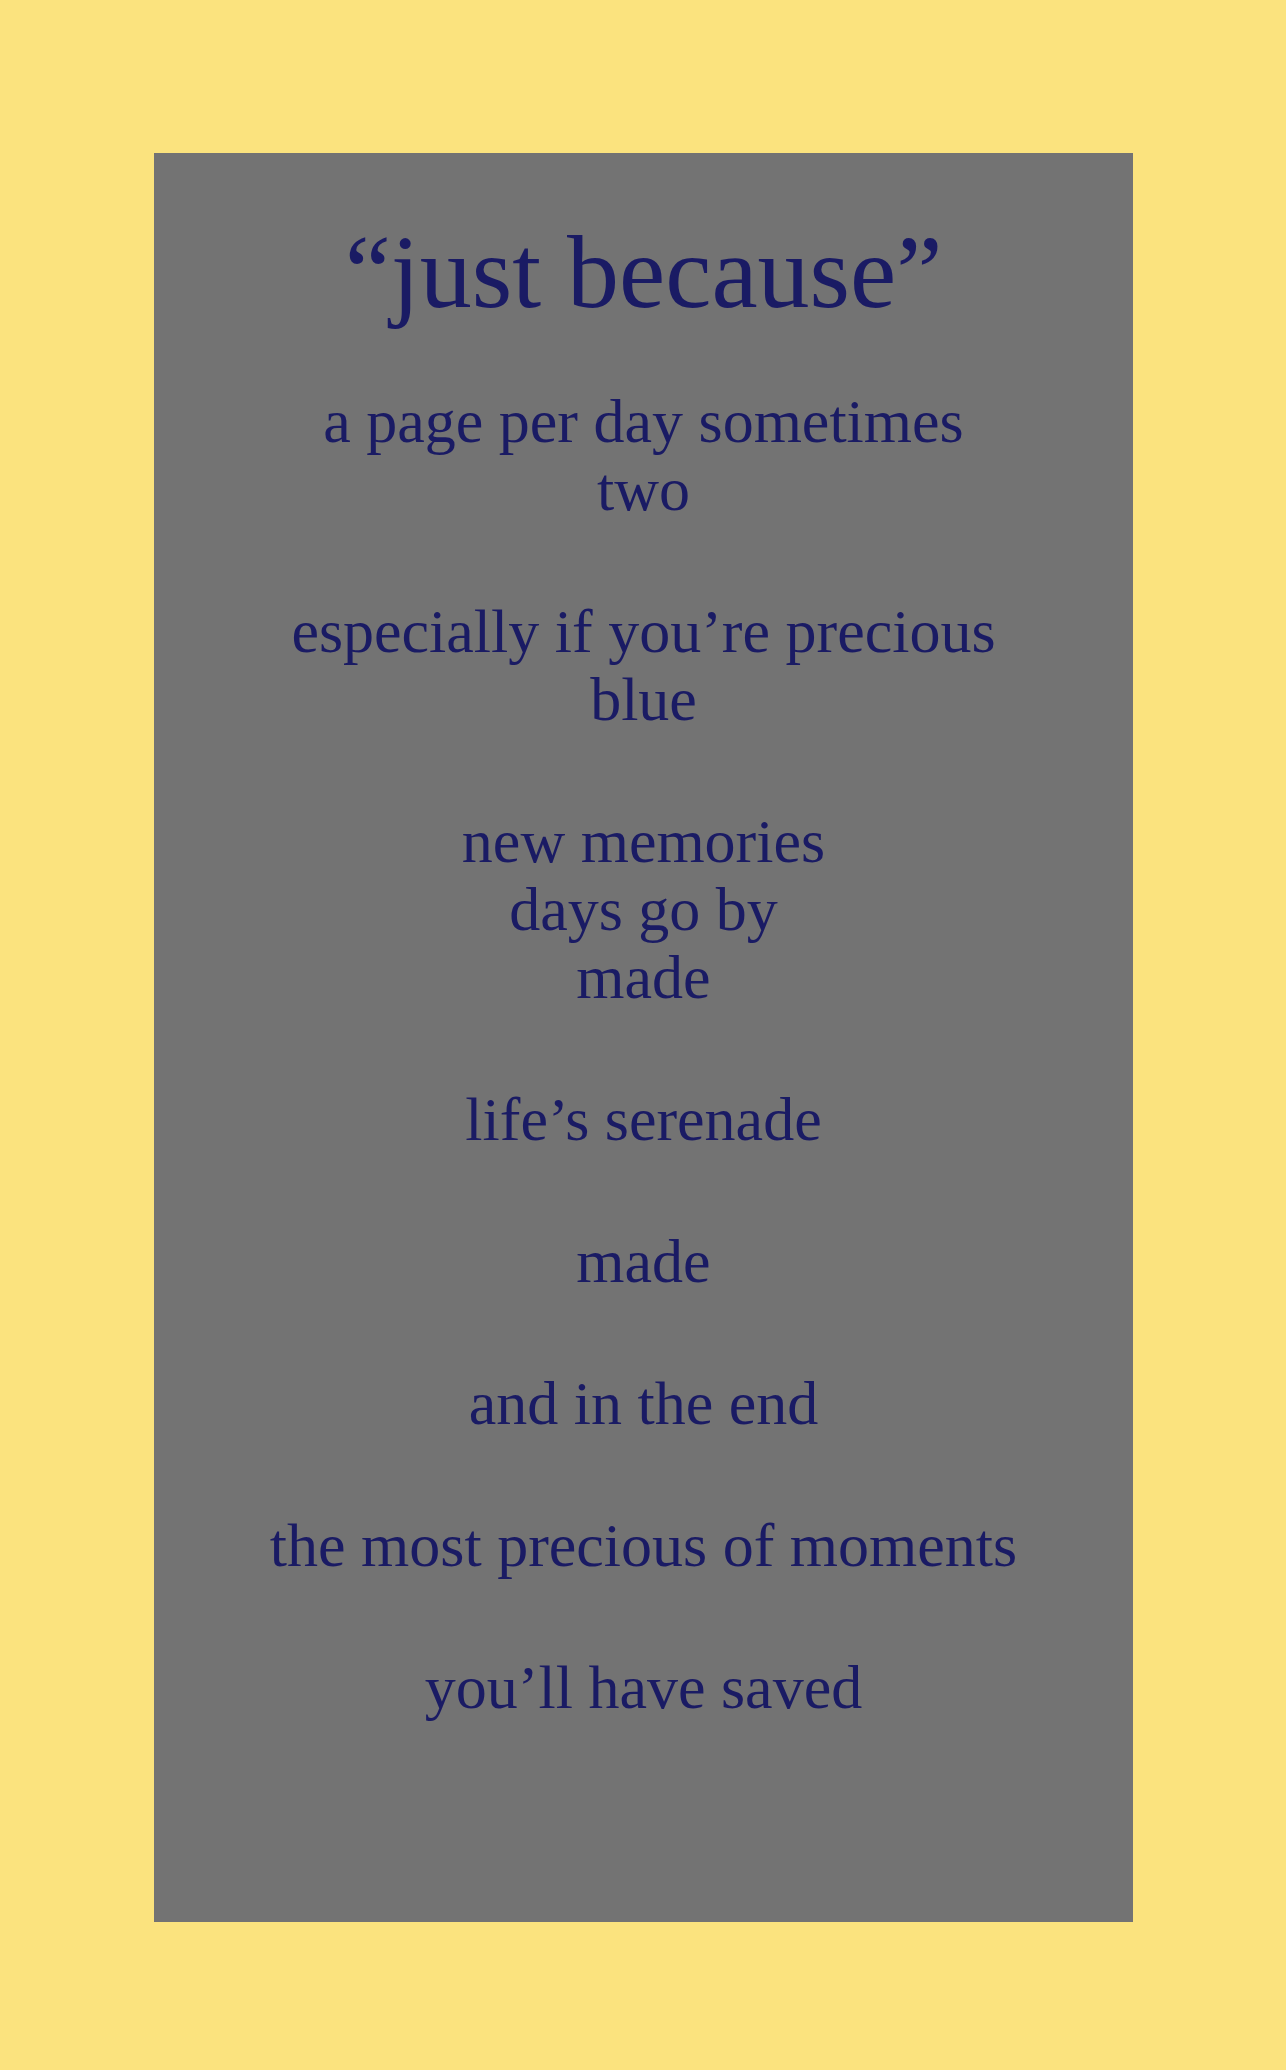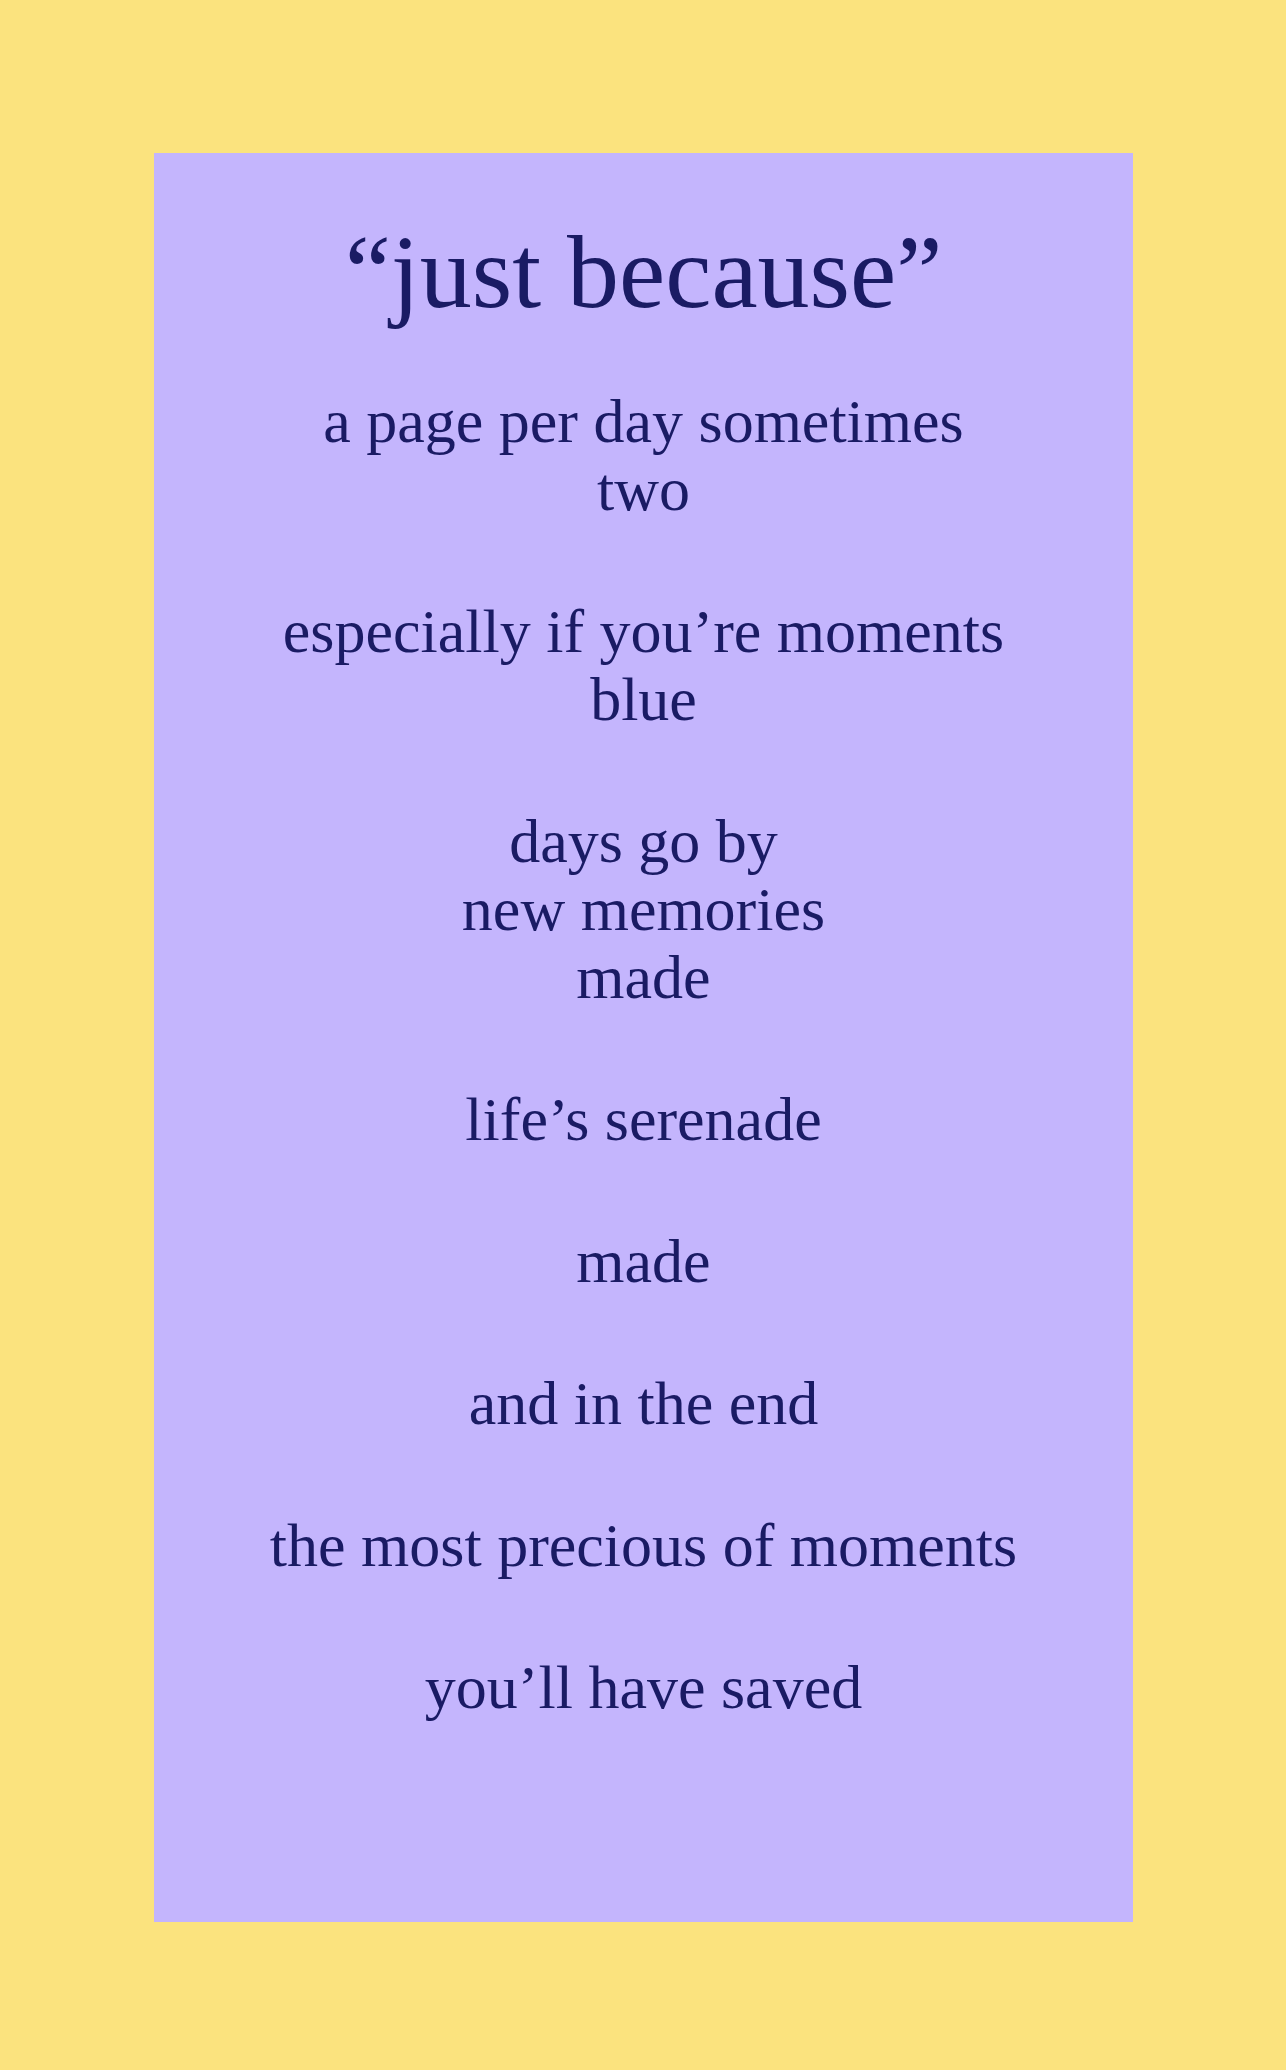--- a/index.html
+++ b/index.html
@@ -13,21 +13,21 @@
     background: #fbe37e;
     overflow: hidden;
     font-family: "Liberation Serif", "DejaVu Serif", serif;
   }
   .panel {
     position: absolute;
     left: 154px;
     top: 153px;
     width: 979px;
     height: 1769px;
-    background: #c4b5fd;
+    background: #737373;
     text-align: center;
     color: #1a1b64;
   }
   .poem-title {
     margin: 62px 0 0 0;
     font-size: 104px;
     line-height: 114px;
     font-weight: normal;
   }
   .stanza {
@@ -49,27 +49,27 @@
   <div class="panel">
 
     <h1 class="poem-title">“just because”</h1>
 
     <p class="stanza first">
       <span class="poem-line">a page per day sometimes</span>
       <span class="poem-line">two</span>
     </p>
 
     <p class="stanza">
-      <span class="poem-line">especially if you’re moments</span>
+      <span class="poem-line">especially if you’re precious</span>
       <span class="poem-line">blue</span>
     </p>
 
     <p class="stanza">
+      <span class="poem-line">new memories</span>
       <span class="poem-line">days go by</span>
-      <span class="poem-line">new memories</span>
       <span class="poem-line">made</span>
     </p>
 
     <p class="stanza">
       <span class="poem-line">life’s serenade</span>
     </p>
 
     <p class="stanza">
       <span class="poem-line">made</span>
     </p>

